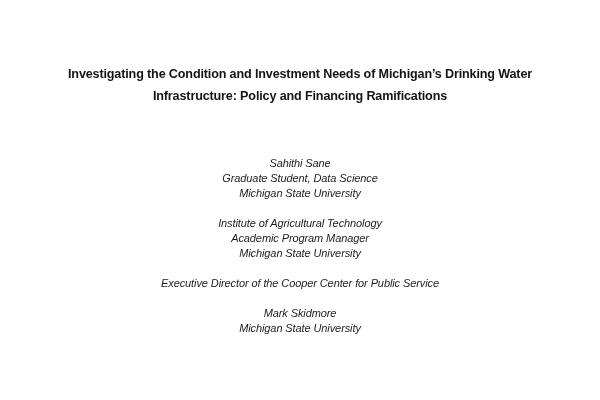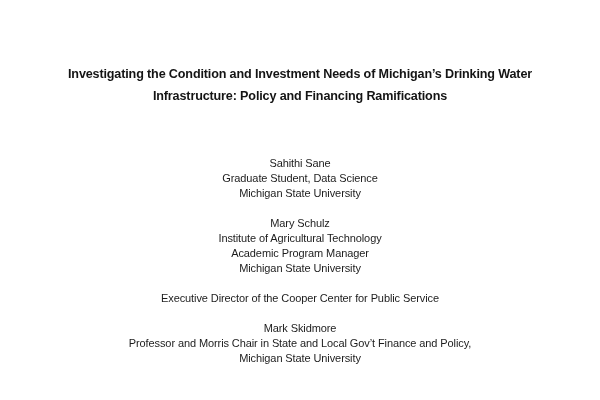--- a/index.html
+++ b/index.html
@@ -38,20 +38,21 @@
     width: 100%;
     text-align: center;
     font-size: 11px;
     line-height: 15px;
     letter-spacing: -0.1px;
     color: #1c1c1c;
     white-space: nowrap;
   }
   .author-block {
     margin: 0 0 15px 0;
+    font-style: italic;
   }
 </style>
 </head>
 <body>
 
 <div class="page">
 
   <div class="title">
     <div>Investigating the Condition and Investment Needs of Michigan’s Drinking Water</div>
     <div>Infrastructure: Policy and Financing Ramifications</div>
@@ -59,31 +60,29 @@
 
   <div class="authors">
 
     <div class="author-block">
       <div>Sahithi Sane</div>
       <div>Graduate Student, Data Science</div>
       <div>Michigan State University</div>
     </div>
 
     <div class="author-block">
-      <div>Mary Schulz</div>
       <div>Institute of Agricultural Technology</div>
       <div>Academic Program Manager</div>
       <div>Michigan State University</div>
     </div>
 
     <div class="author-block">
       <div>Executive Director of the Cooper Center for Public Service</div>
     </div>
 
     <div class="author-block">
       <div>Mark Skidmore</div>
-      <div>Professor and Morris Chair in State and Local Gov’t Finance and Policy,</div>
       <div>Michigan State University</div>
     </div>
 
   </div>
 
 </div>
 
 </body></html>

